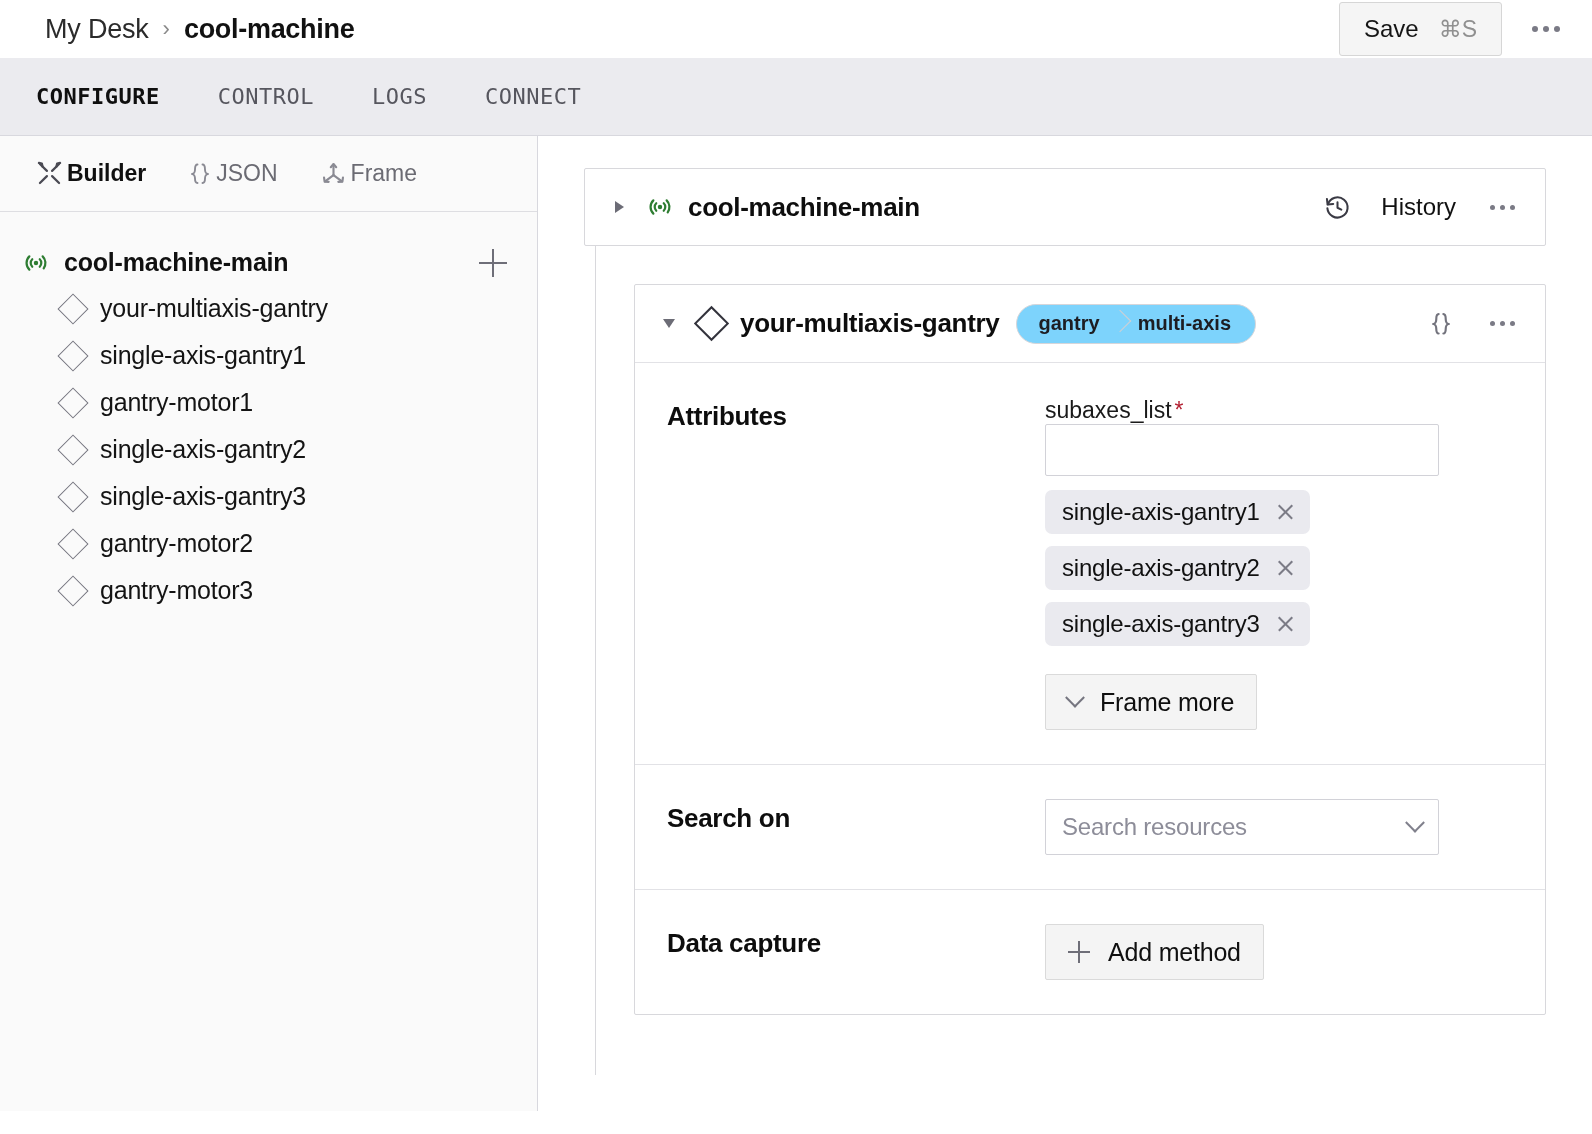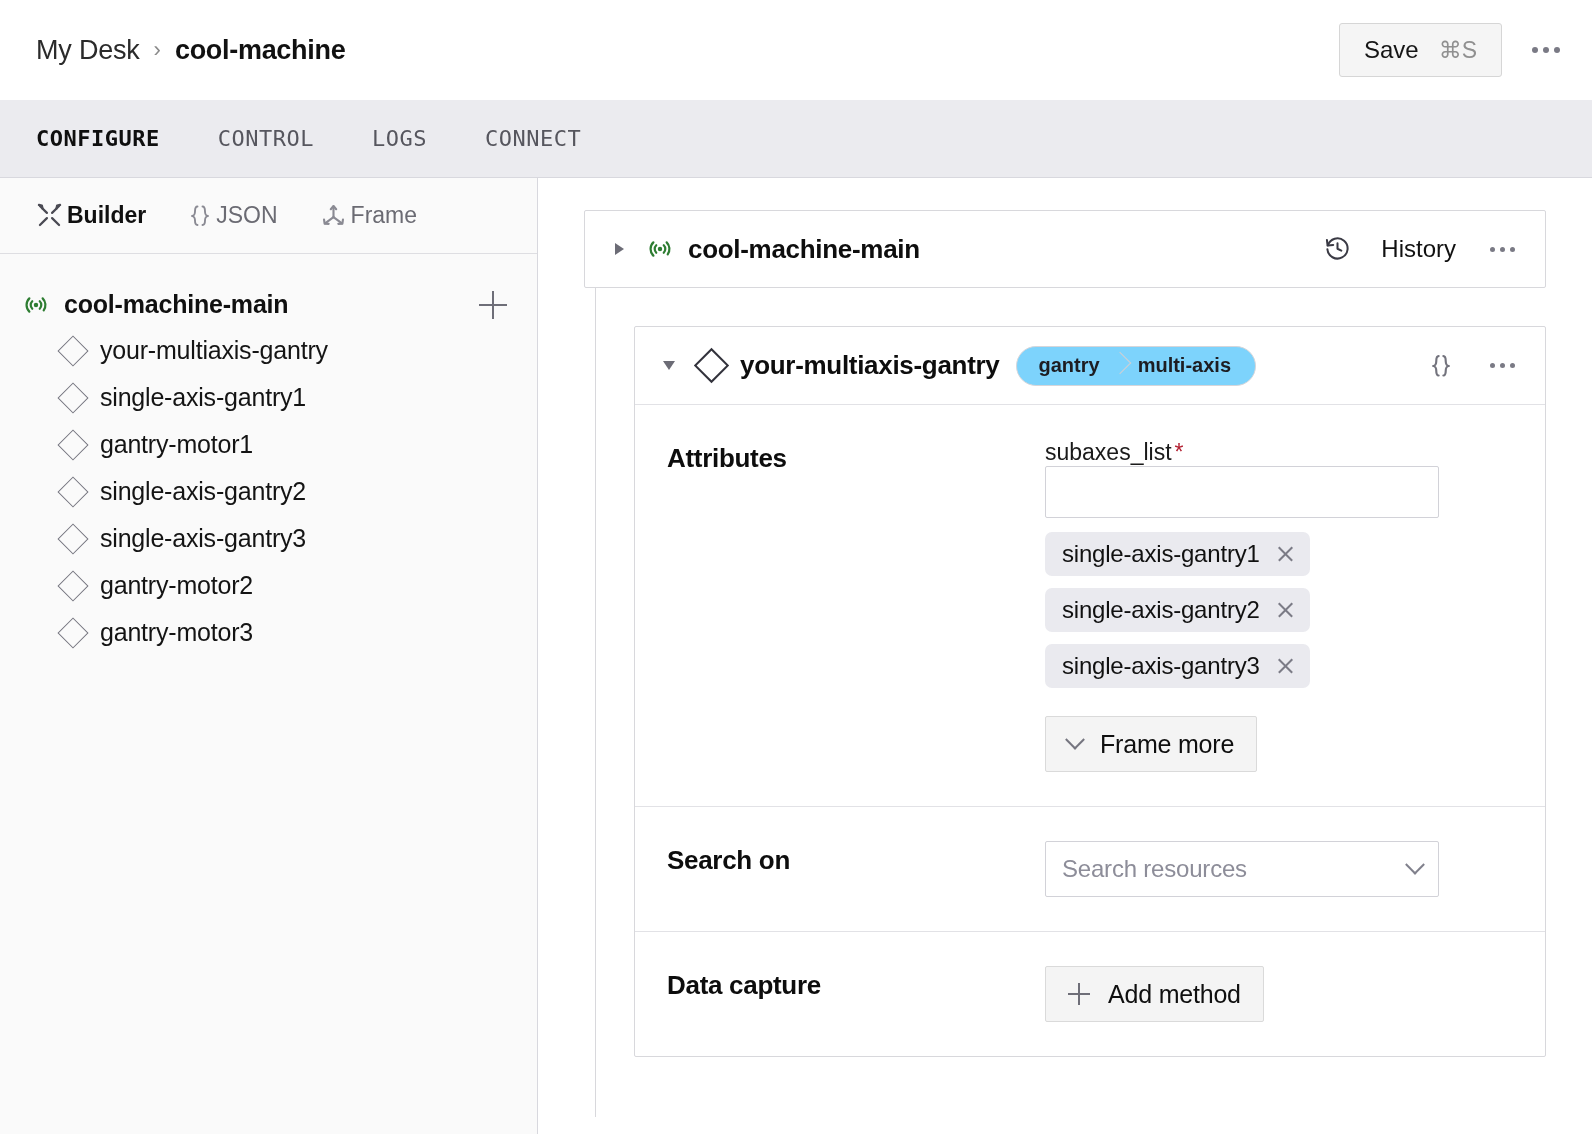--- a/index.html
+++ b/index.html
@@ -8,24 +8,24 @@
     width: 1592px;
     height: 1134px;
     background: #ffffff;
     font-family: "Liberation Sans", sans-serif;
     color: #131313;
     overflow: hidden;
   }
 
   
   .topbar {
-    height: 100px;
-    display: flex;
-    align-items: center;
-    padding: 0 24px 0 36px;
+    height: 58px;
+    display: flex;
+    align-items: center;
+    padding: 0 24px 0 45px;
     background: #ffffff;
   }
   .breadcrumb { display: flex; align-items: center; gap: 14px; }
   .bc-root {
     font-size: 27px;
     color: #2b2b2b;
     letter-spacing: -0.2px;
   }
   .bc-sep { font-size: 22px; color: #8a8a8a; font-weight: 300; }
   .bc-current {
@@ -224,21 +224,21 @@
     letter-spacing: -0.3px;
   }
   .machine-actions {
     margin-left: auto;
     display: flex;
     align-items: center;
     gap: 22px;
   }
   .history-btn {
     display: inline-flex;
-    align-items: flex-start;
+    align-items: center;
     gap: 30px;
     cursor: pointer;
     padding: 6px 4px;
   }
   .history-btn .hist-label { font-size: 24px; color: #111111; }
 
   
   .nest-wrap {
     position: relative;
     margin-top: 38px;

